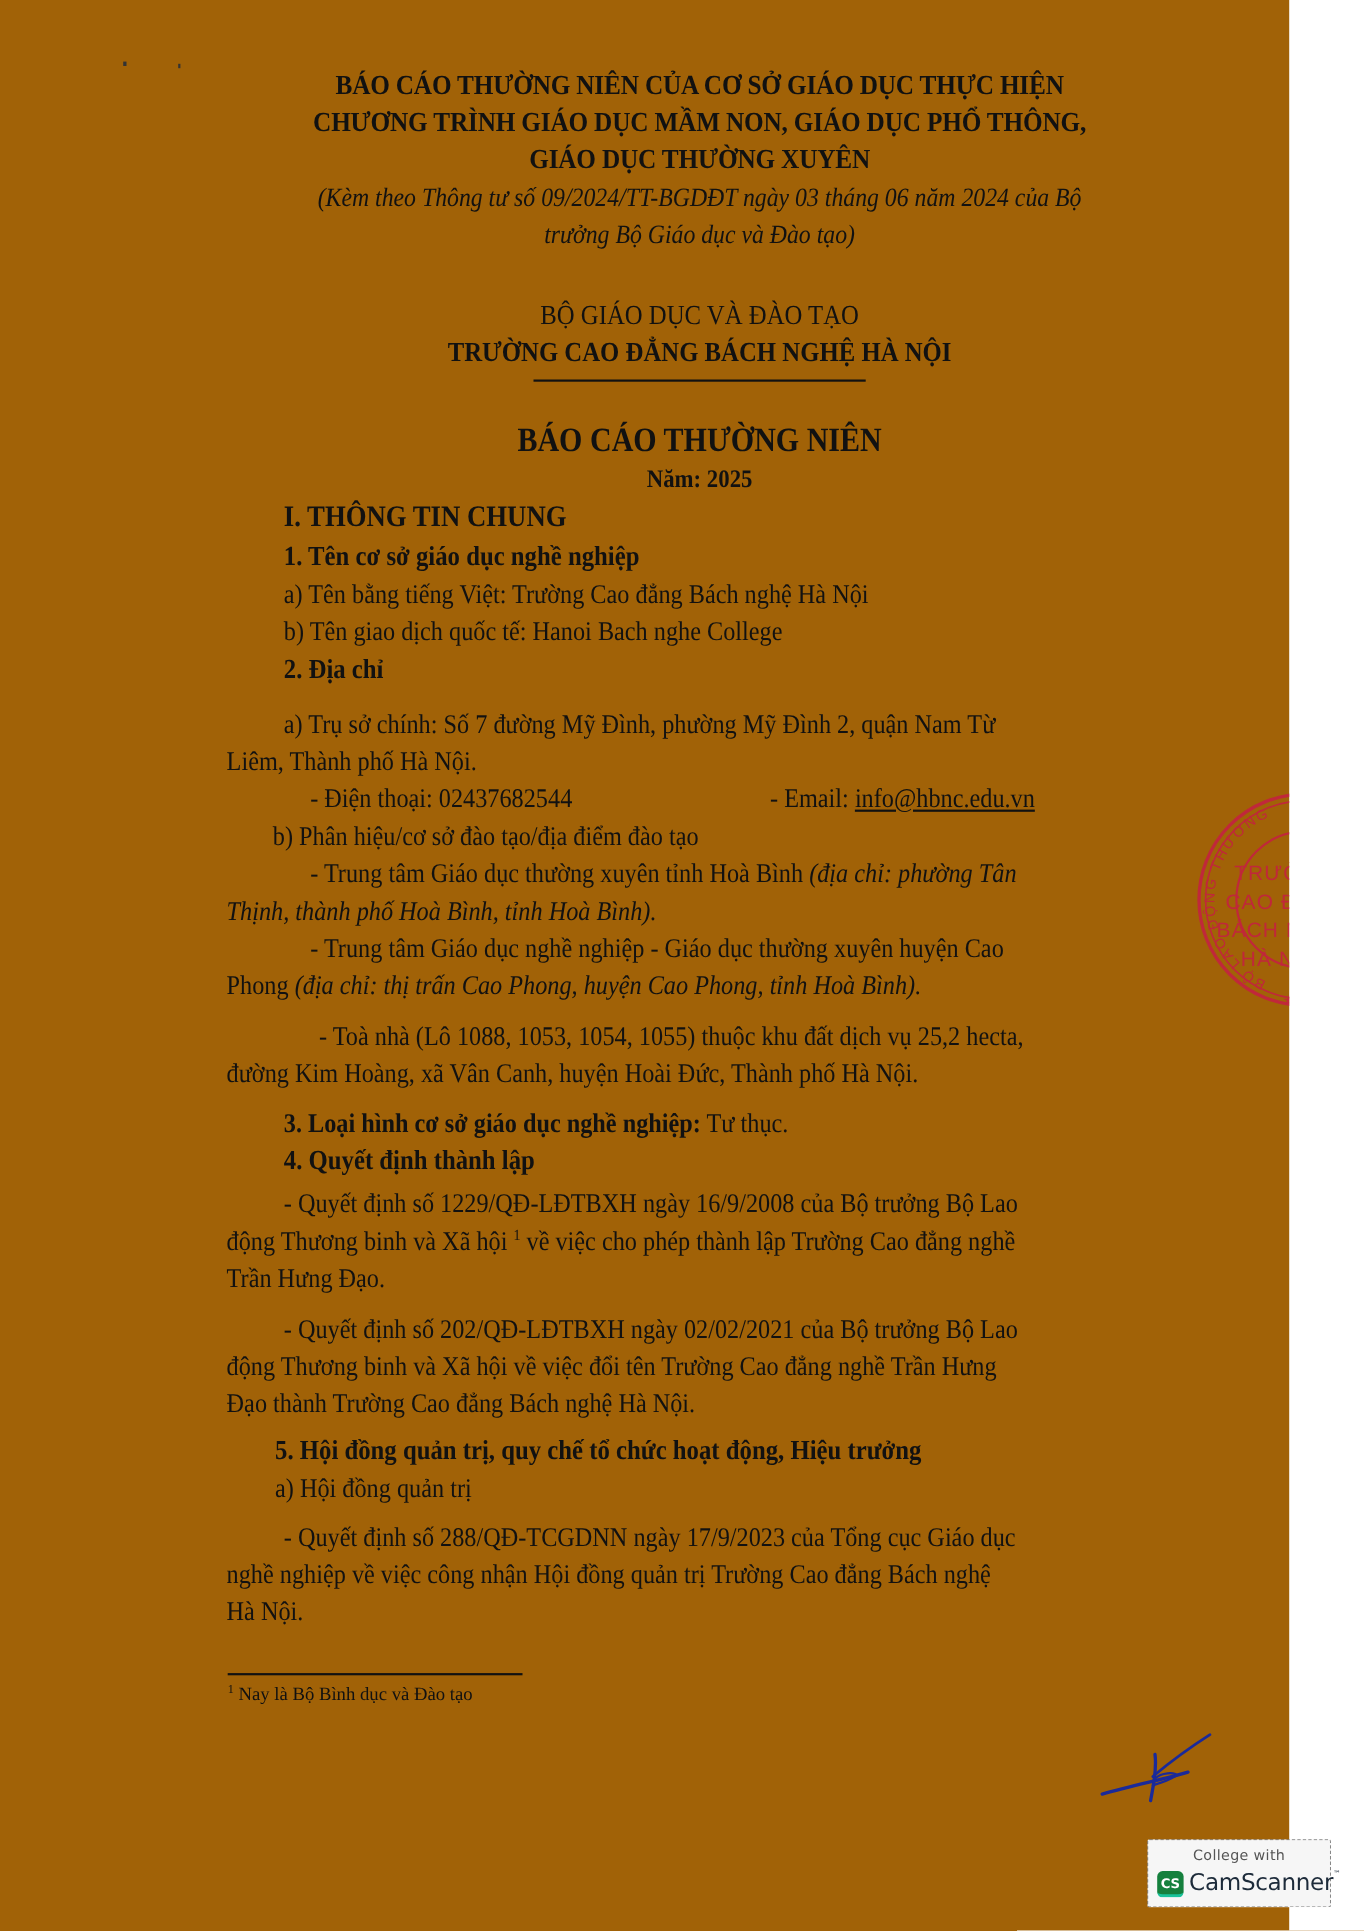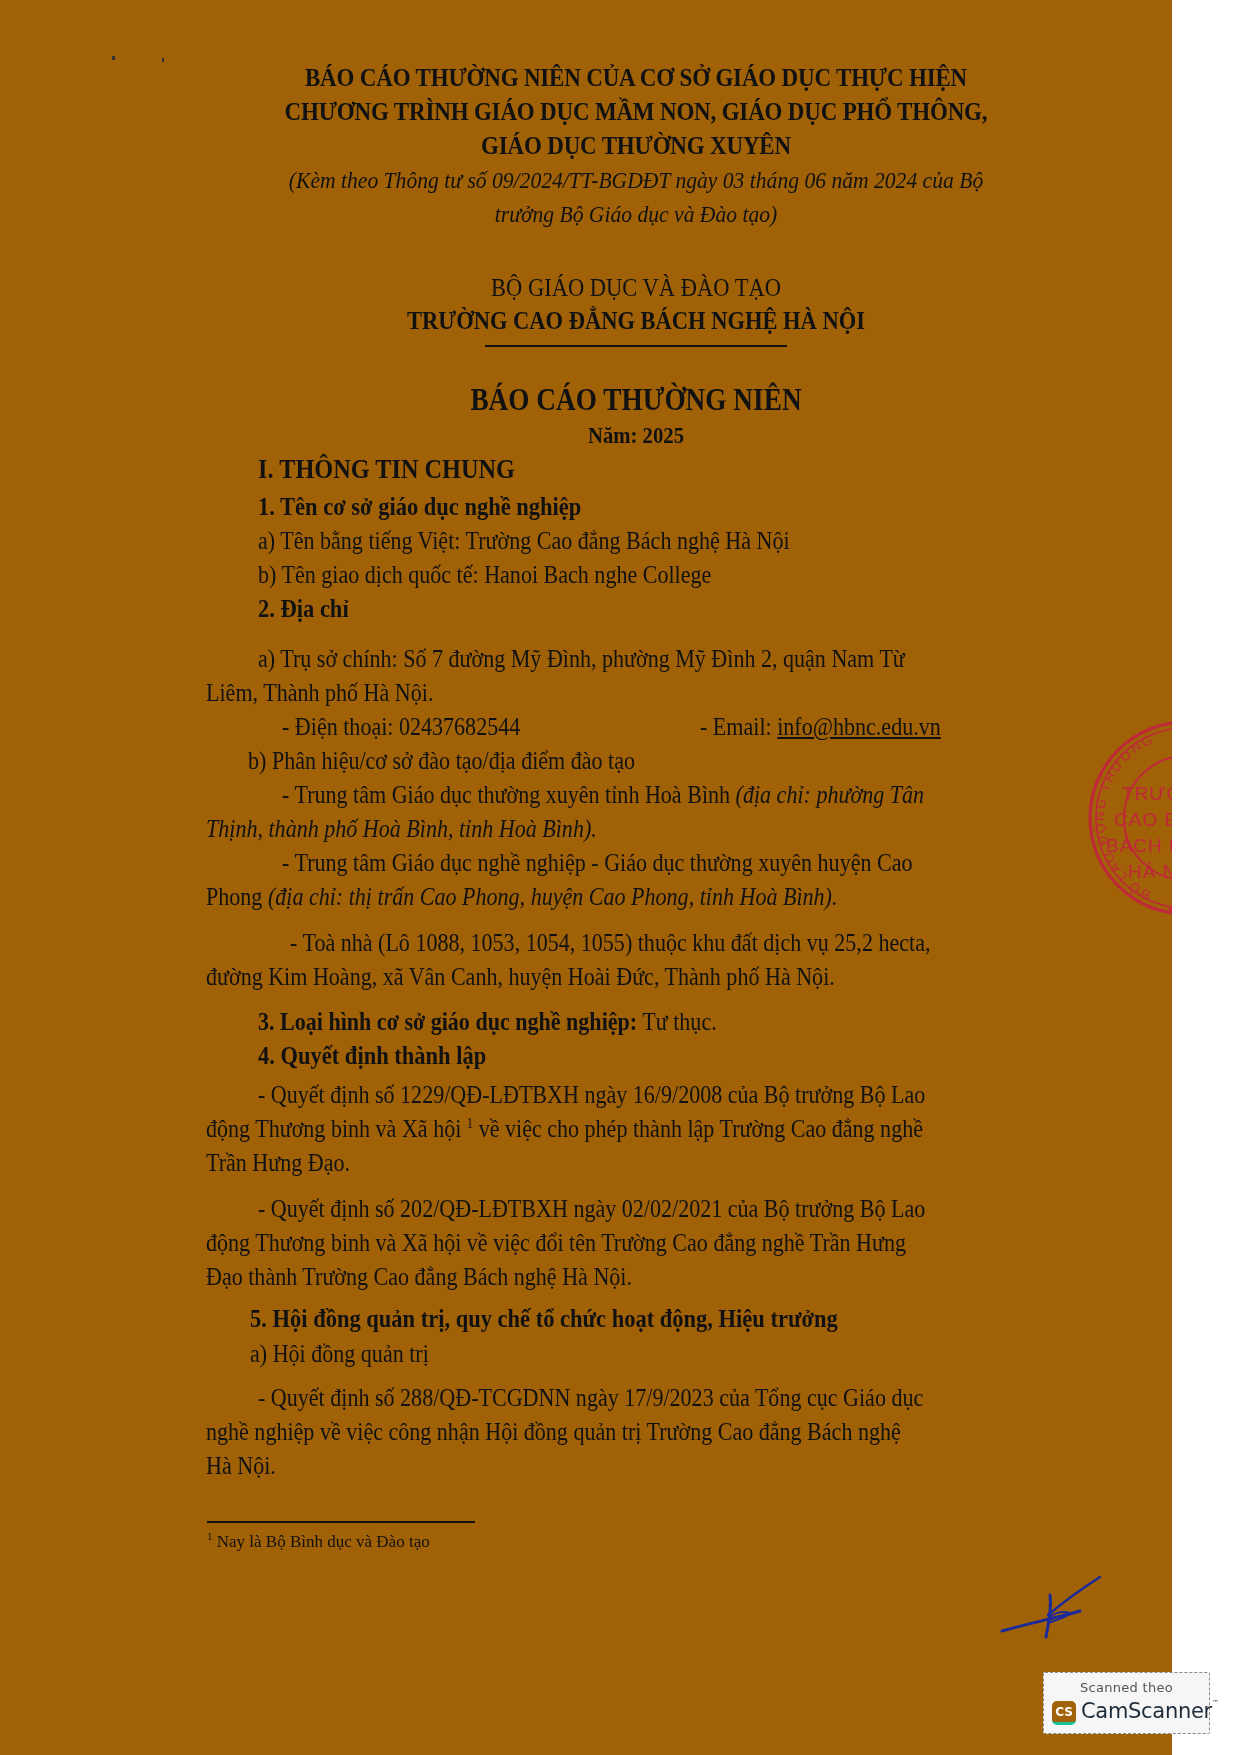--- a/index.html
+++ b/index.html
@@ -14,21 +14,21 @@
   .bold { font-weight: bold; }
   .it { font-style: italic; }
   .heading { font-weight: bold; font-size: 25px; transform: scaleX(0.9); transform-origin: left; }
   .underline-bar { position: absolute; height: 2px; background: #111; }
   .footnote { font-size: 17px; }
   .stamp { position: absolute; left: 1070px; top: 718px; width: 200px; height: 200px; }
   .camscanner { position: absolute; left: 1043px; top: 1672px; width: 165px; height: 60px;
                 border: 1.5px dashed #888; background: #f6f6f6; border-radius: 2px;
                 font-family: "DejaVu Sans", "Liberation Sans", sans-serif; }
   .cs-top { position: absolute; left: 0; width: 100%; top: 7px; text-align: center; font-size: 13px; color: #555; letter-spacing: 0.3px; }
-  .cs-logo { position: absolute; left: 8px; top: 28px; width: 24px; height: 24px; background: #a16207; border-radius: 5px; color: #fff; font-weight: bold; font-size: 12px; text-align: center; line-height: 22px; border-bottom: 3px solid #19c39a; box-sizing: border-box; }
+  .cs-logo { position: absolute; left: 8px; top: 28px; width: 24px; height: 24px; background: #15803d; border-radius: 5px; color: #fff; font-weight: bold; font-size: 12px; text-align: center; line-height: 22px; border-bottom: 3px solid #19c39a; box-sizing: border-box; }
   .cs-name { position: absolute; left: 37px; top: 26px; font-size: 21px; color: #1d2b3a; letter-spacing: -0.3px; }
   .cs-name sup { font-size: 7px; vertical-align: top; }
 </style>
 </head>
 <body>
 
 <div class="page">
 
   <div class="abs title" style="top:64px;">BÁO CÁO THƯỜNG NIÊN CỦA CƠ SỞ GIÁO DỤC THỰC HIỆN</div>
   <div class="abs title" style="top:98px;">CHƯƠNG TRÌNH GIÁO DỤC MẦM NON, GIÁO DỤC PHỔ THÔNG,</div>
@@ -115,16 +115,16 @@
     <path d="M 60 30 C 62 45 58 60 56 72" stroke="#1a2a9a" stroke-width="3" fill="none" stroke-linecap="round"></path>
     <path d="M 58 50 C 70 40 88 26 110 12" stroke="#1a2a9a" stroke-width="2.5" fill="none" stroke-linecap="round"></path>
     <path d="M 60 52 C 66 46 78 46 80 49 C 72 54 64 56 58 58" stroke="#1a2a9a" stroke-width="2" fill="none" stroke-linecap="round"></path>
   </svg>
 
   <div style="position:absolute; left:112px; top:56px; width:3px; height:4px; background:#333;"></div>
   <div style="position:absolute; left:162px; top:58px; width:2px; height:4px; background:#333;"></div>
 </div>
 
 <div class="camscanner">
-  <div class="cs-top">Scanned theo</div>
+  <div class="cs-top">College with</div>
   <div class="cs-logo">CS</div>
   <div class="cs-name"><span>CamScanner</span><sup>™</sup></div>
 </div>
 
 </body></html>

